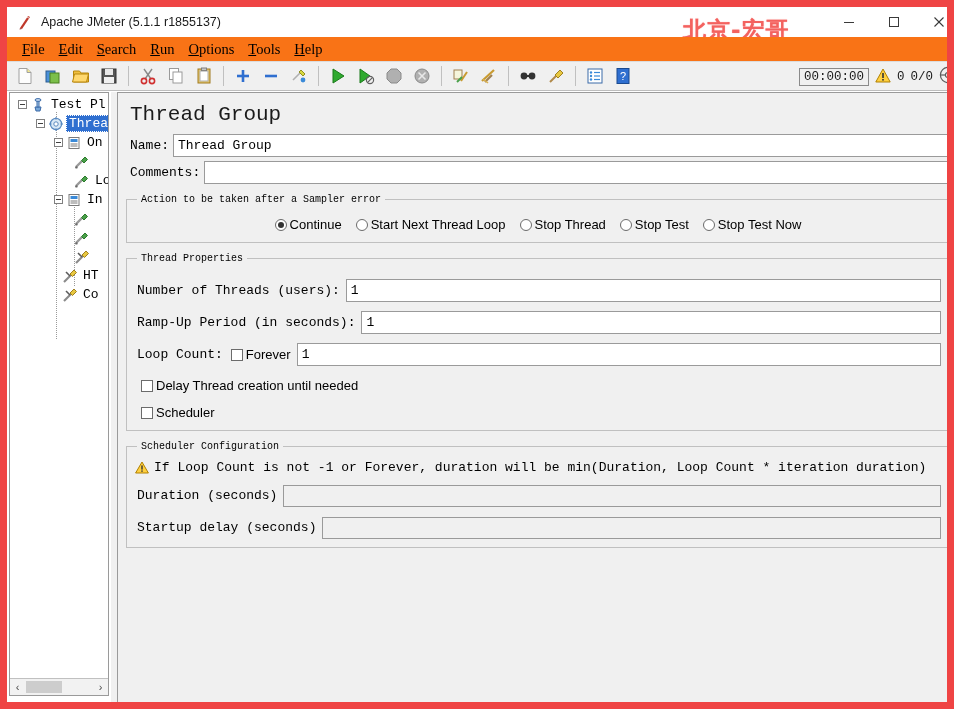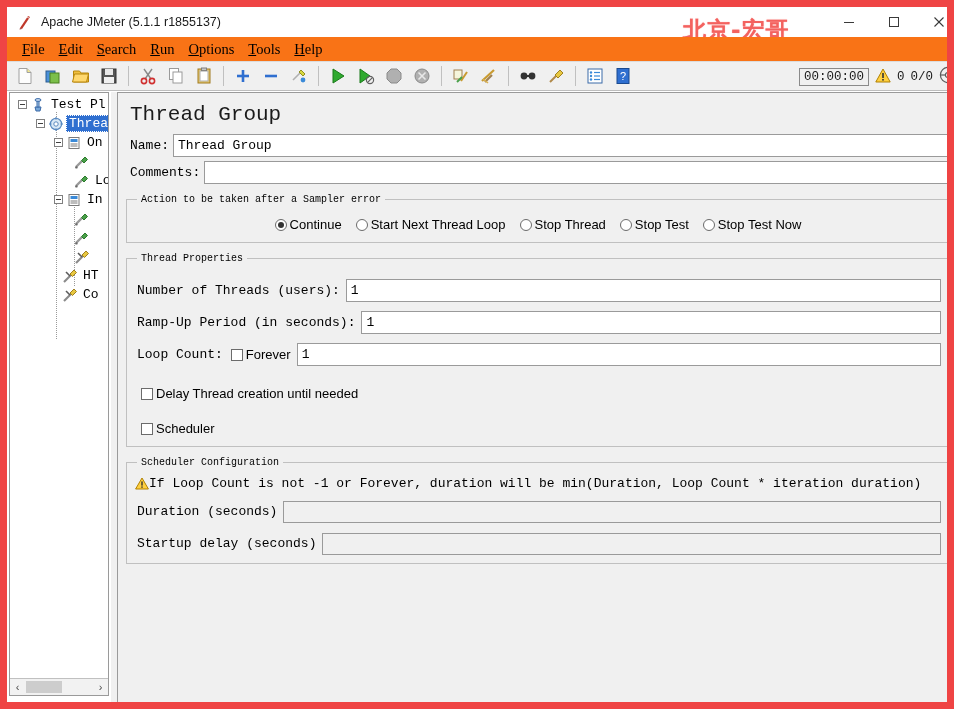--- a/index.html
+++ b/index.html
@@ -206,23 +206,23 @@
   }
   .chk {
     width: 12px; height: 12px; border: 1px solid #6b6b6b;
     background: #fff; flex: 0 0 auto;
   }
   .prop-row {
     display: flex; align-items: center; margin-top: 9px;
   }
   .prop-row .lbl-cell { padding-left: 2px; padding-right: 6px; }
   .prop-row .txtfield { min-height: 22px; }
-  .chk-row { margin-top: 20px; padding-left: 6px; }
+  .chk-row { margin-top: 12px; padding-left: 6px; }
   .warn-row {
-    display: flex; align-items: center; 
+    display: flex; align-items: center; gap: 5px;
     font-size: 13px; font-family: "Liberation Mono", monospace;
     color: #000; padding-top: 2px; white-space: nowrap;
   }
   .warn-ico { width: 14px; height: 13px; flex: 0 0 auto; }
 </style>
 </head>
 <body>
 
 <div id="app">
 

